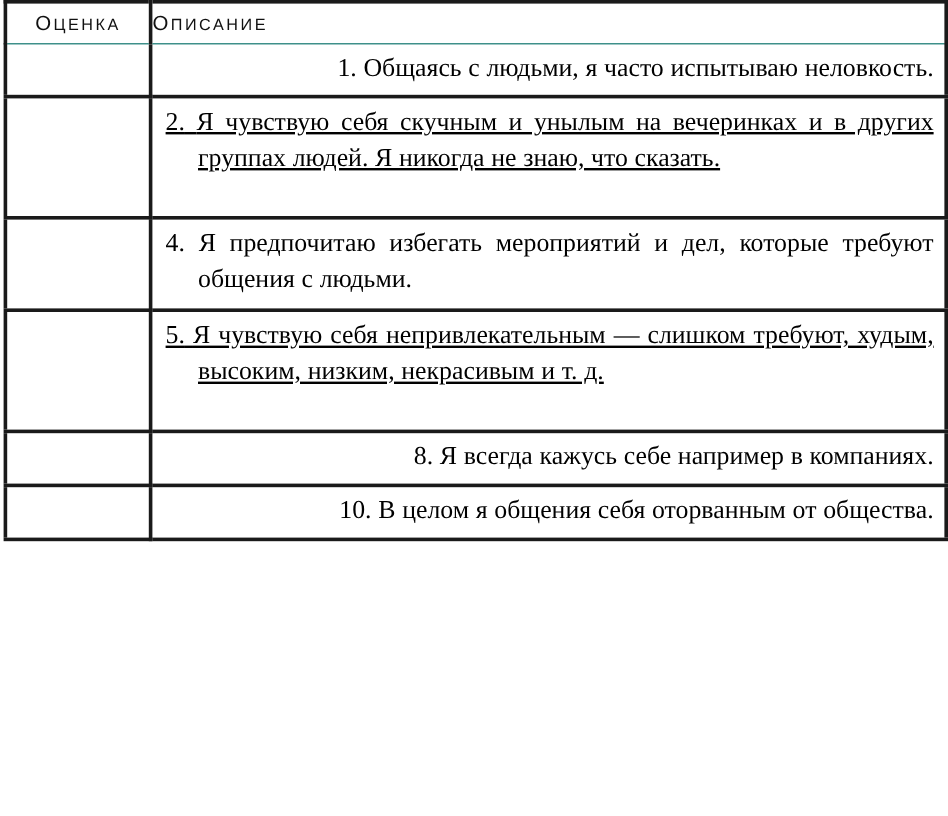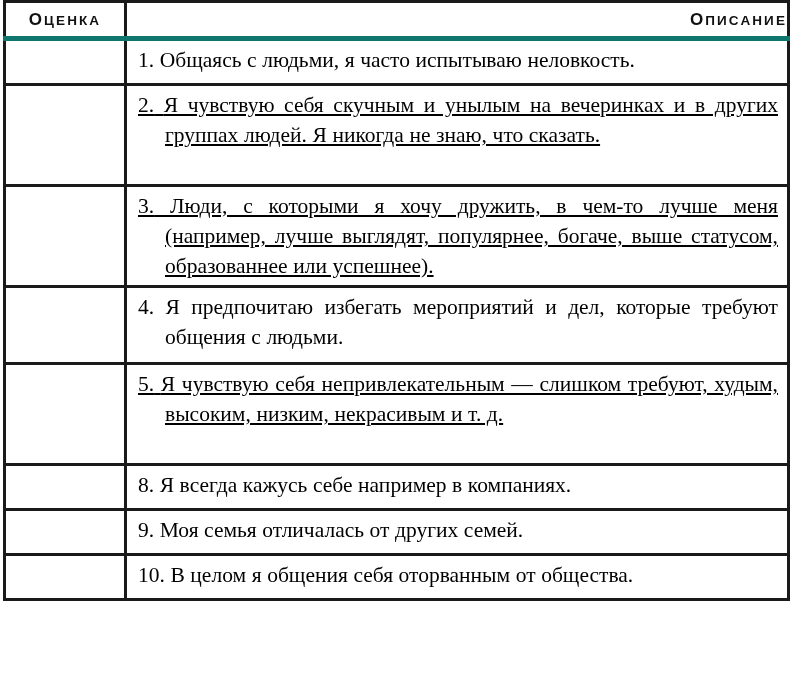--- a/index.html
+++ b/index.html
@@ -31,41 +31,41 @@
     border-top: 3px solid #1a1a1a;
     border-left: 3px solid #1a1a1a;
     border-right: 3px solid #1a1a1a;
   }
 
   col.col-score { width: 121px; }
   col.col-desc  { width: 663px; }
 
   
   thead th {
-    border-bottom: 5px solid #0f766e;
+    border-bottom: 1px solid #0f766e;
     padding: 0;
     height: 33px;
     vertical-align: middle;
     font-family: "Liberation Sans", "DejaVu Sans", sans-serif;
-    font-weight: bold;
+    font-weight: normal;
     font-size: 13.5px;
     letter-spacing: 2.1px;
     text-transform: uppercase;
     color: #111111;
     margin-top: 20px;
   }
   thead th.score-head {
     border-right: 3px solid #1a1a1a;
     text-align: center;
   }
   thead th .cap {
     font-size: 17px;
     letter-spacing: 2.1px;
   }
-  thead th.desc-head { text-align: right; }
+  thead th.desc-head { text-align: left; }
 
   
   tbody td {
     border-bottom: 3px solid #1a1a1a;
     padding: 0;
     vertical-align: top;
   }
   tbody td.score-cell {
     border-right: 3px solid #1a1a1a;
   }
@@ -81,21 +81,21 @@
     display: block;
     font-size: 21.5px;
     line-height: 30px;
     text-align: justify;
     text-justify: inter-word;
     padding-left: 27px;
     text-indent: -27px;
     hyphens: manual;
     word-spacing: 0.2px;
   }
-  .item.no-justify { text-align: left; }
+  .item.no-justify { text-align: right; }
 </style>
 </head>
 <body>
 
 <div class="sheet">
   <table class="scale-table">
     <colgroup>
       <col class="col-score">
       <col class="col-desc">
     </colgroup>
@@ -114,26 +114,20 @@
         </td>
       </tr>
 
       <tr class="r-lines3">
         <td class="score-cell"></td>
         <td class="desc-cell">
           <span class="item"><span>2.</span> <span>Я чувствую себя скучным и унылым на вечеринках и в других группах людей. Я никогда не знаю, что сказать.</span></span>
         </td>
       </tr>
 
-      <tr class="r-lines3">
-        <td class="score-cell"></td>
-        <td class="desc-cell">
-          <span class="item"><span>3.</span> <span>Люди, с которыми я хочу дружить, в чем-то лучше меня (например, лучше выглядят, популярнее, богаче, выше статусом, образованнее или успешнее).</span></span>
-        </td>
-      </tr>
 
       <tr class="r-lines2">
         <td class="score-cell"></td>
         <td class="desc-cell">
           <span class="item"><span>4.</span> <span>Я предпочитаю избегать мероприятий и дел, которые требуют общения с людьми.</span></span>
         </td>
       </tr>
 
       <tr class="r-lines3">
         <td class="score-cell"></td>
@@ -144,26 +138,20 @@
 
 
 
       <tr class="r-lines1">
         <td class="score-cell"></td>
         <td class="desc-cell">
           <span class="item no-justify"><span>8.</span> <span>Я всегда кажусь себе например в компаниях.</span></span>
         </td>
       </tr>
 
-      <tr class="r-lines1">
-        <td class="score-cell"></td>
-        <td class="desc-cell">
-          <span class="item no-justify"><span>9.</span> <span>Моя семья отличалась от других семей.</span></span>
-        </td>
-      </tr>
 
       <tr class="r-lines1">
         <td class="score-cell"></td>
         <td class="desc-cell">
           <span class="item no-justify"><span>10.</span> <span>В целом я общения себя оторванным от общества.</span></span>
         </td>
       </tr>
 
     </tbody>
   </table>

